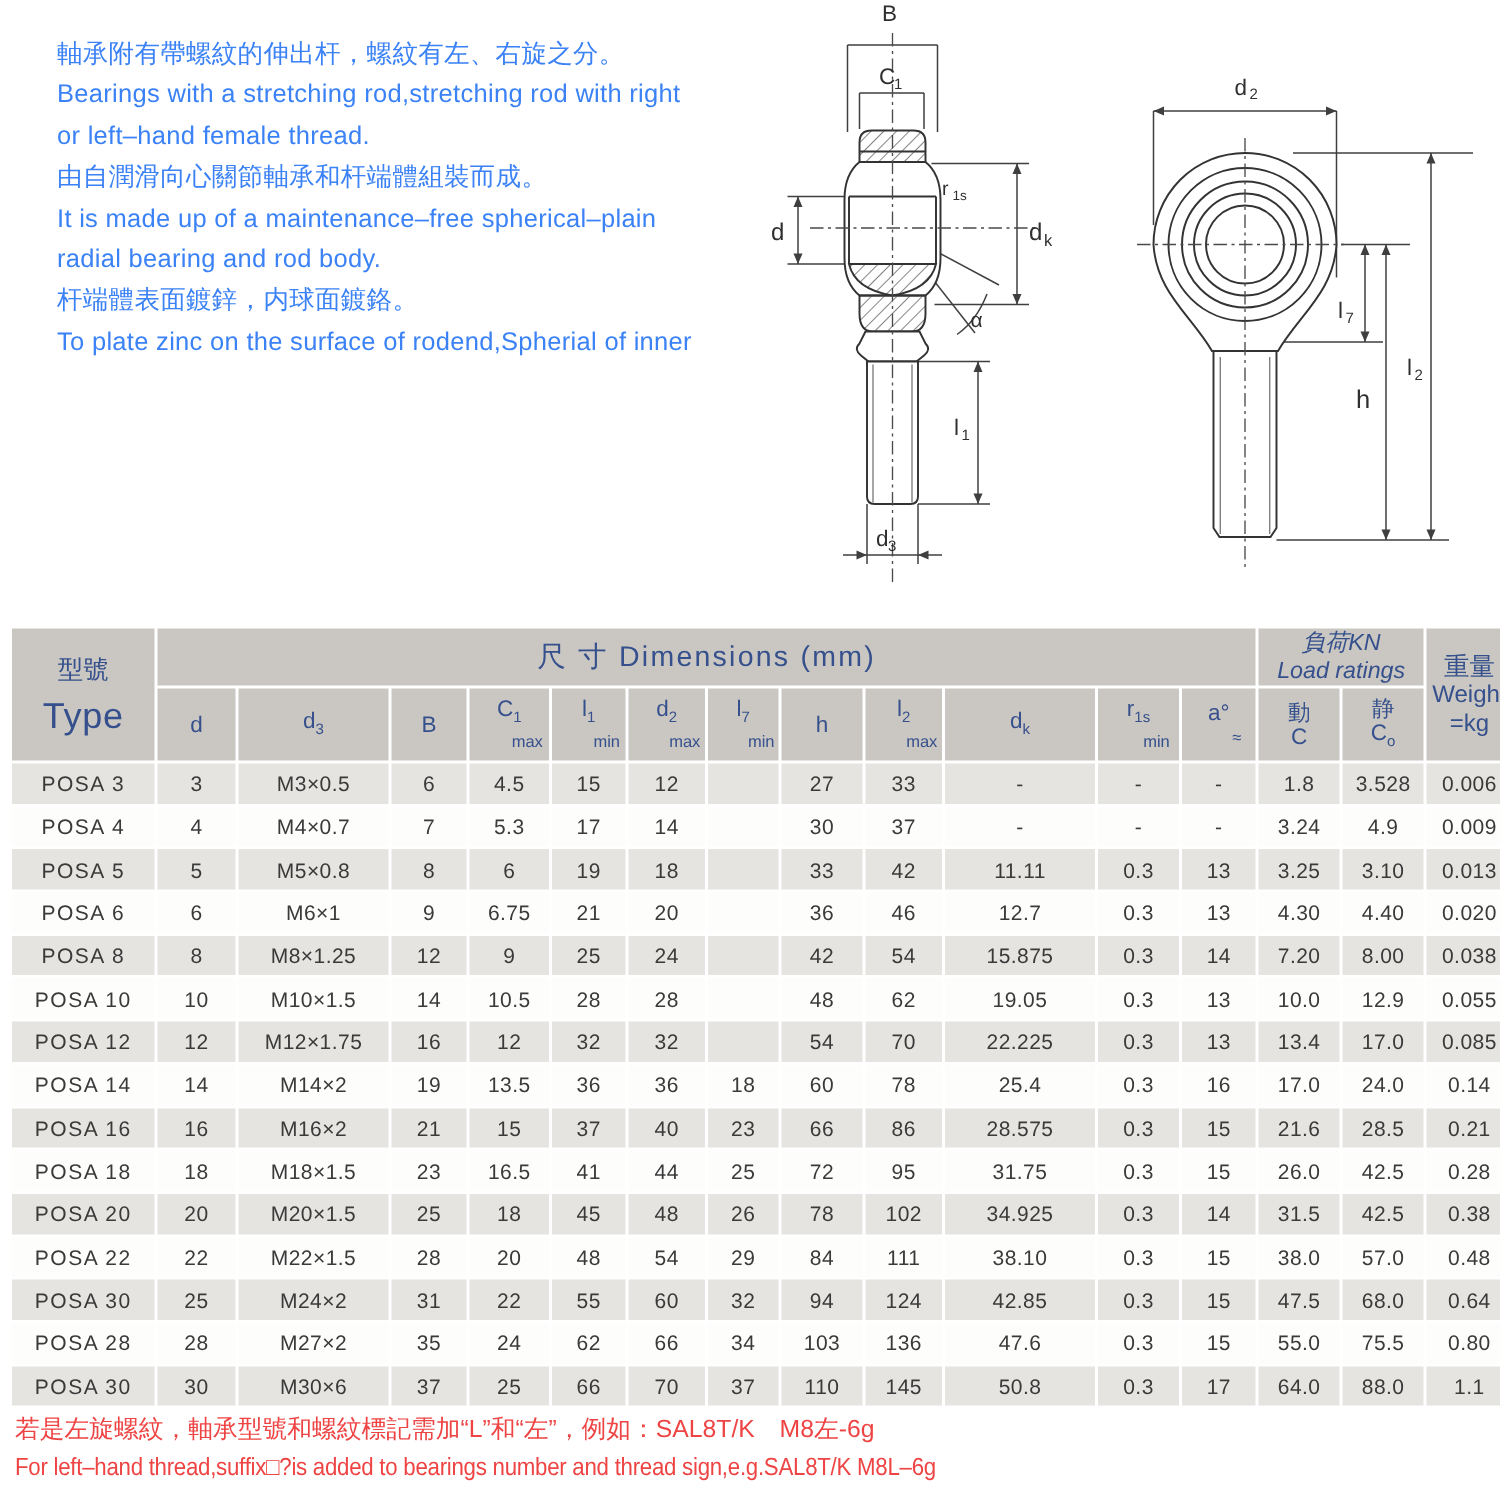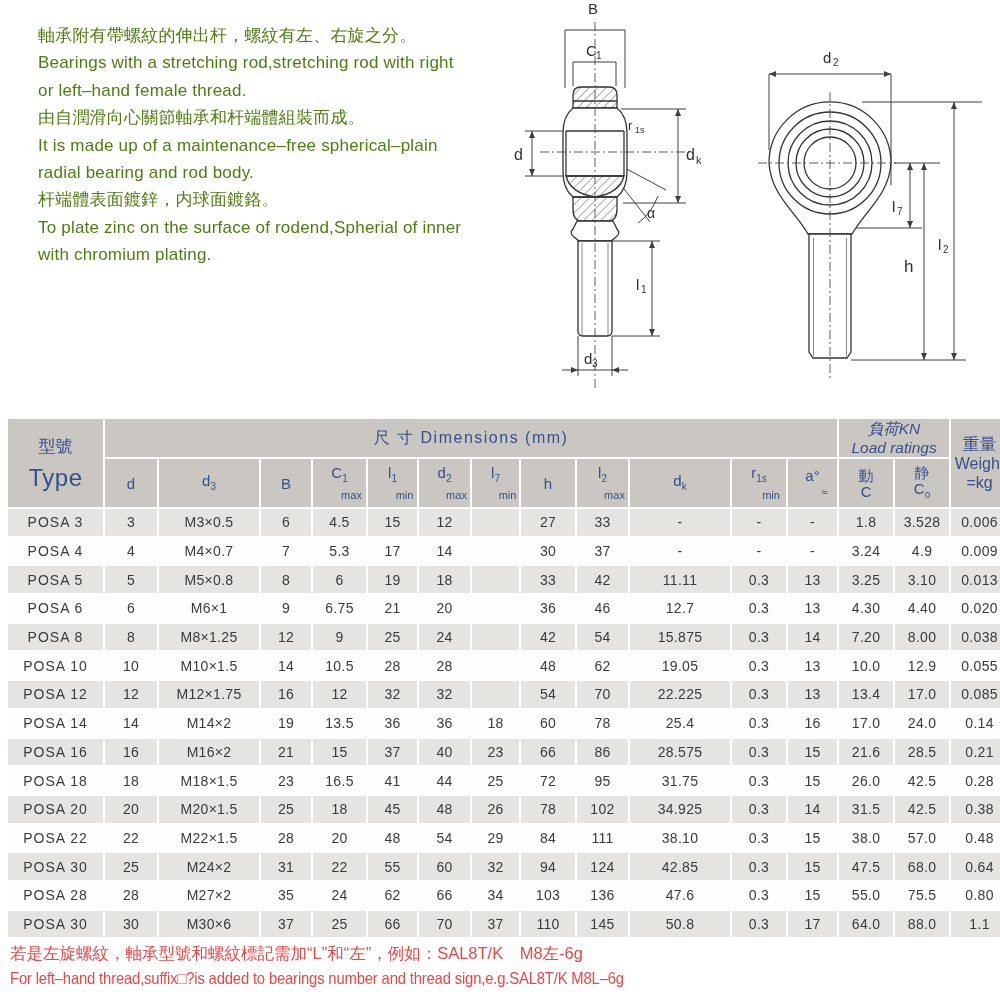--- a/index.html
+++ b/index.html
@@ -3,39 +3,39 @@
 <meta charset="utf-8">
 <style>
   html,body{margin:0;padding:0;}
   body{
     width:1000px;height:1000px;position:relative;background:#ffffff;
     font-family:"Liberation Sans","DejaVu Sans",sans-serif;
     color:#252525;overflow:hidden;
   }
   
   .intro{position:absolute;left:38px;top:22px;width:472px;
-    font-size:17px;line-height:27.4px;color:#4d7c0f;letter-spacing:.2px;}
+    font-size:17px;line-height:27.4px;color:#3b82f6;letter-spacing:.2px;}
   .intro div{white-space:nowrap;}
   
   .diagram{position:absolute;top:0;}
   #front-view{left:498px;}
   #side-view{left:744px;}
   svg text{font-family:"Liberation Sans","DejaVu Sans",sans-serif;fill:#2f2f2f;}
   
   table.spec{
     position:absolute;left:6px;top:417px;width:989px;
     border-collapse:separate;border-spacing:2px;table-layout:fixed;
   }
   table.spec th,table.spec td{text-align:center;vertical-align:middle;padding:0;}
   thead th{background:#cac7c2;color:#35508c;font-weight:normal;}
   tr.hdr1 th{height:32px;}
   tr.hdr2 th{height:48px;}
   th.type-h{font-size:17px;}
   th.type-h .type-en{font-size:24px;margin-top:6px;letter-spacing:.5px;}
-  th.dim-h{font-size:16px;letter-spacing:1.5px;}
+  th.dim-h{font-size:19px;letter-spacing:1.5px;}
   th.load-h{font-size:15.5px;line-height:19px;font-style:italic;}
   th.weight-h{font-size:16px;line-height:19px;}
   th.weight-h .w-zh{font-size:17px;}
   th.sub .h-top{font-size:15px;line-height:17px;}
   th.sub .h-bot{font-size:15px;line-height:16px;}
   th.sub .h-bot.small{font-size:11px;margin-left:24px;}
   th.sub sub{font-size:10px;}
   tbody td{background:#fdfdfc;color:#3a3a3a;font-size:14px;height:26.7px;letter-spacing:.3px;}
   tbody tr.alt td{background:#e5e4e1;}
   tbody td.type-cell{letter-spacing:1px;}
@@ -50,21 +50,20 @@
 
 <div class="intro">
   <div>軸承附有帶螺紋的伸出杆，螺紋有左、右旋之分。</div>
   <div>Bearings with a stretching rod,stretching rod with right</div>
   <div>or left–hand female thread.</div>
   <div>由自潤滑向心關節軸承和杆端體組裝而成。</div>
   <div>It is made up of a maintenance–free spherical–plain</div>
   <div>radial bearing and rod body.</div>
   <div>杆端體表面鍍鋅，内球面鍍鉻。</div>
   <div>To plate zinc on the surface of rodend,Spherial of inner</div>
-  <div>with chromium plating.</div>
 </div>
 
 <svg id="front-view" class="diagram" width="242" height="402" viewBox="0 0 242 402">
   <defs>
     <pattern id="hatchF" width="6" height="6" patternUnits="userSpaceOnUse" patternTransform="rotate(45)">
       <line x1="0" y1="0" x2="0" y2="6" stroke="#5a5a5a" stroke-width="1"></line>
     </pattern>
   </defs>
   <g stroke="#3f3f3f" stroke-width="1" fill="none">
 

